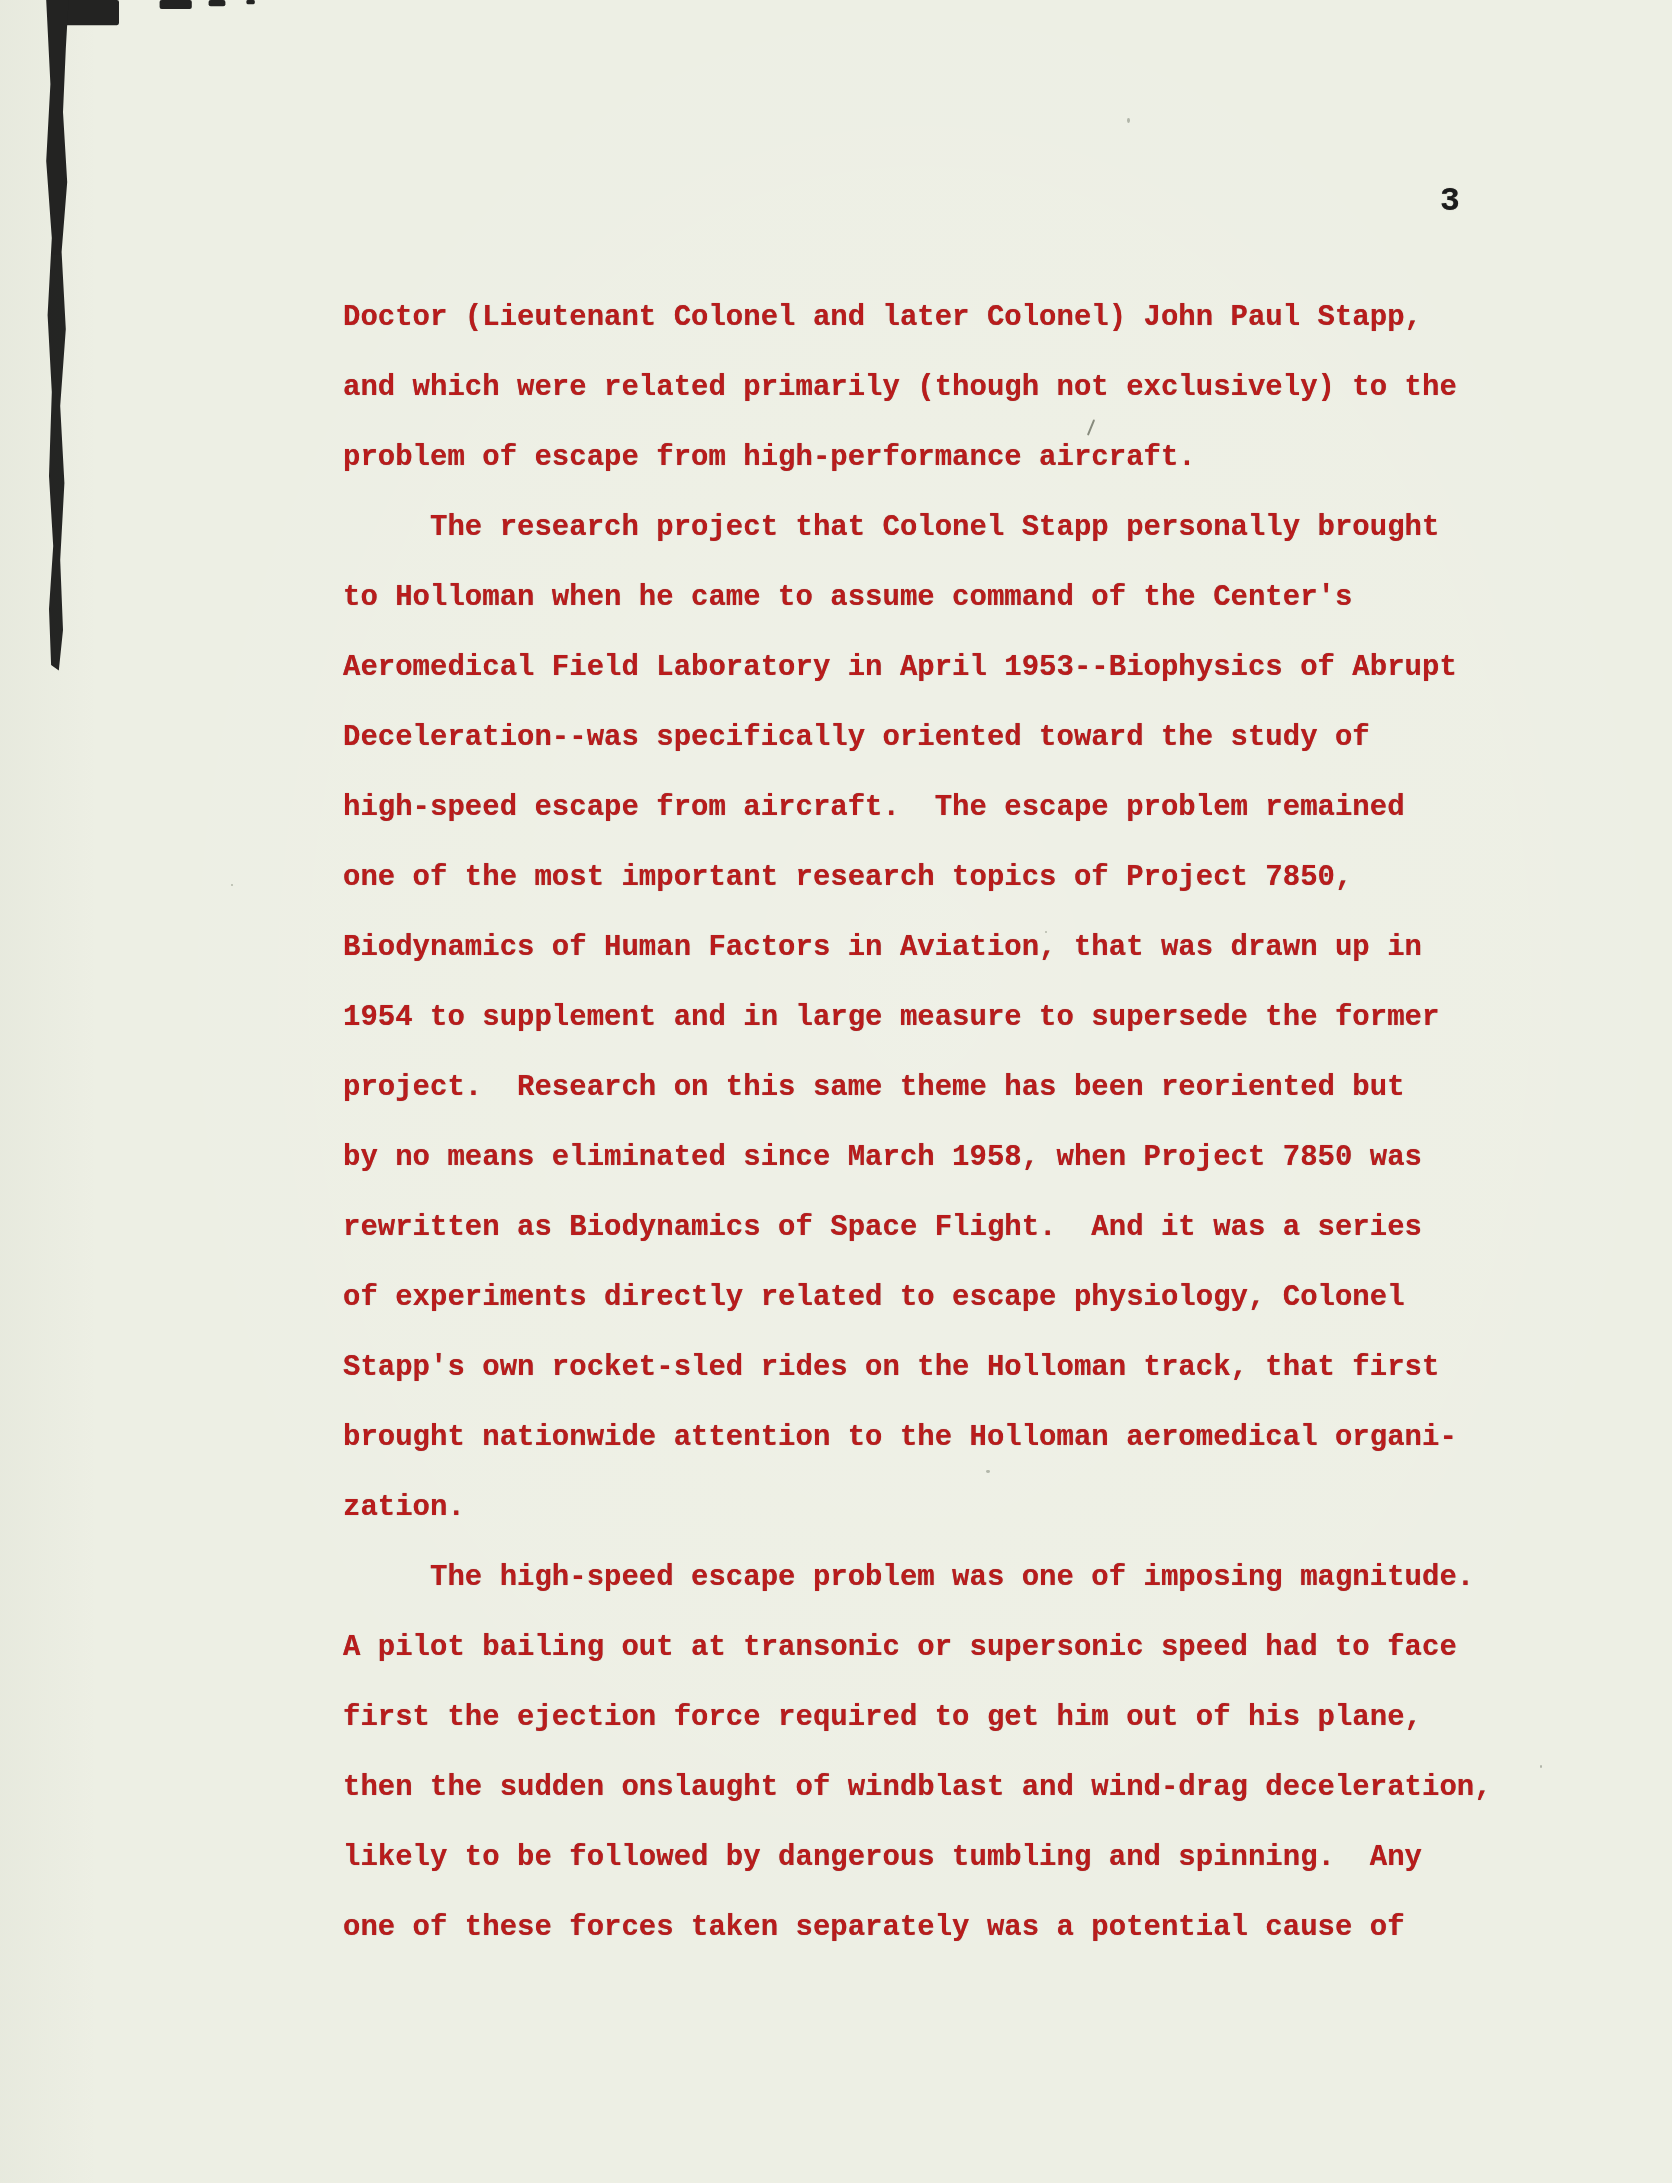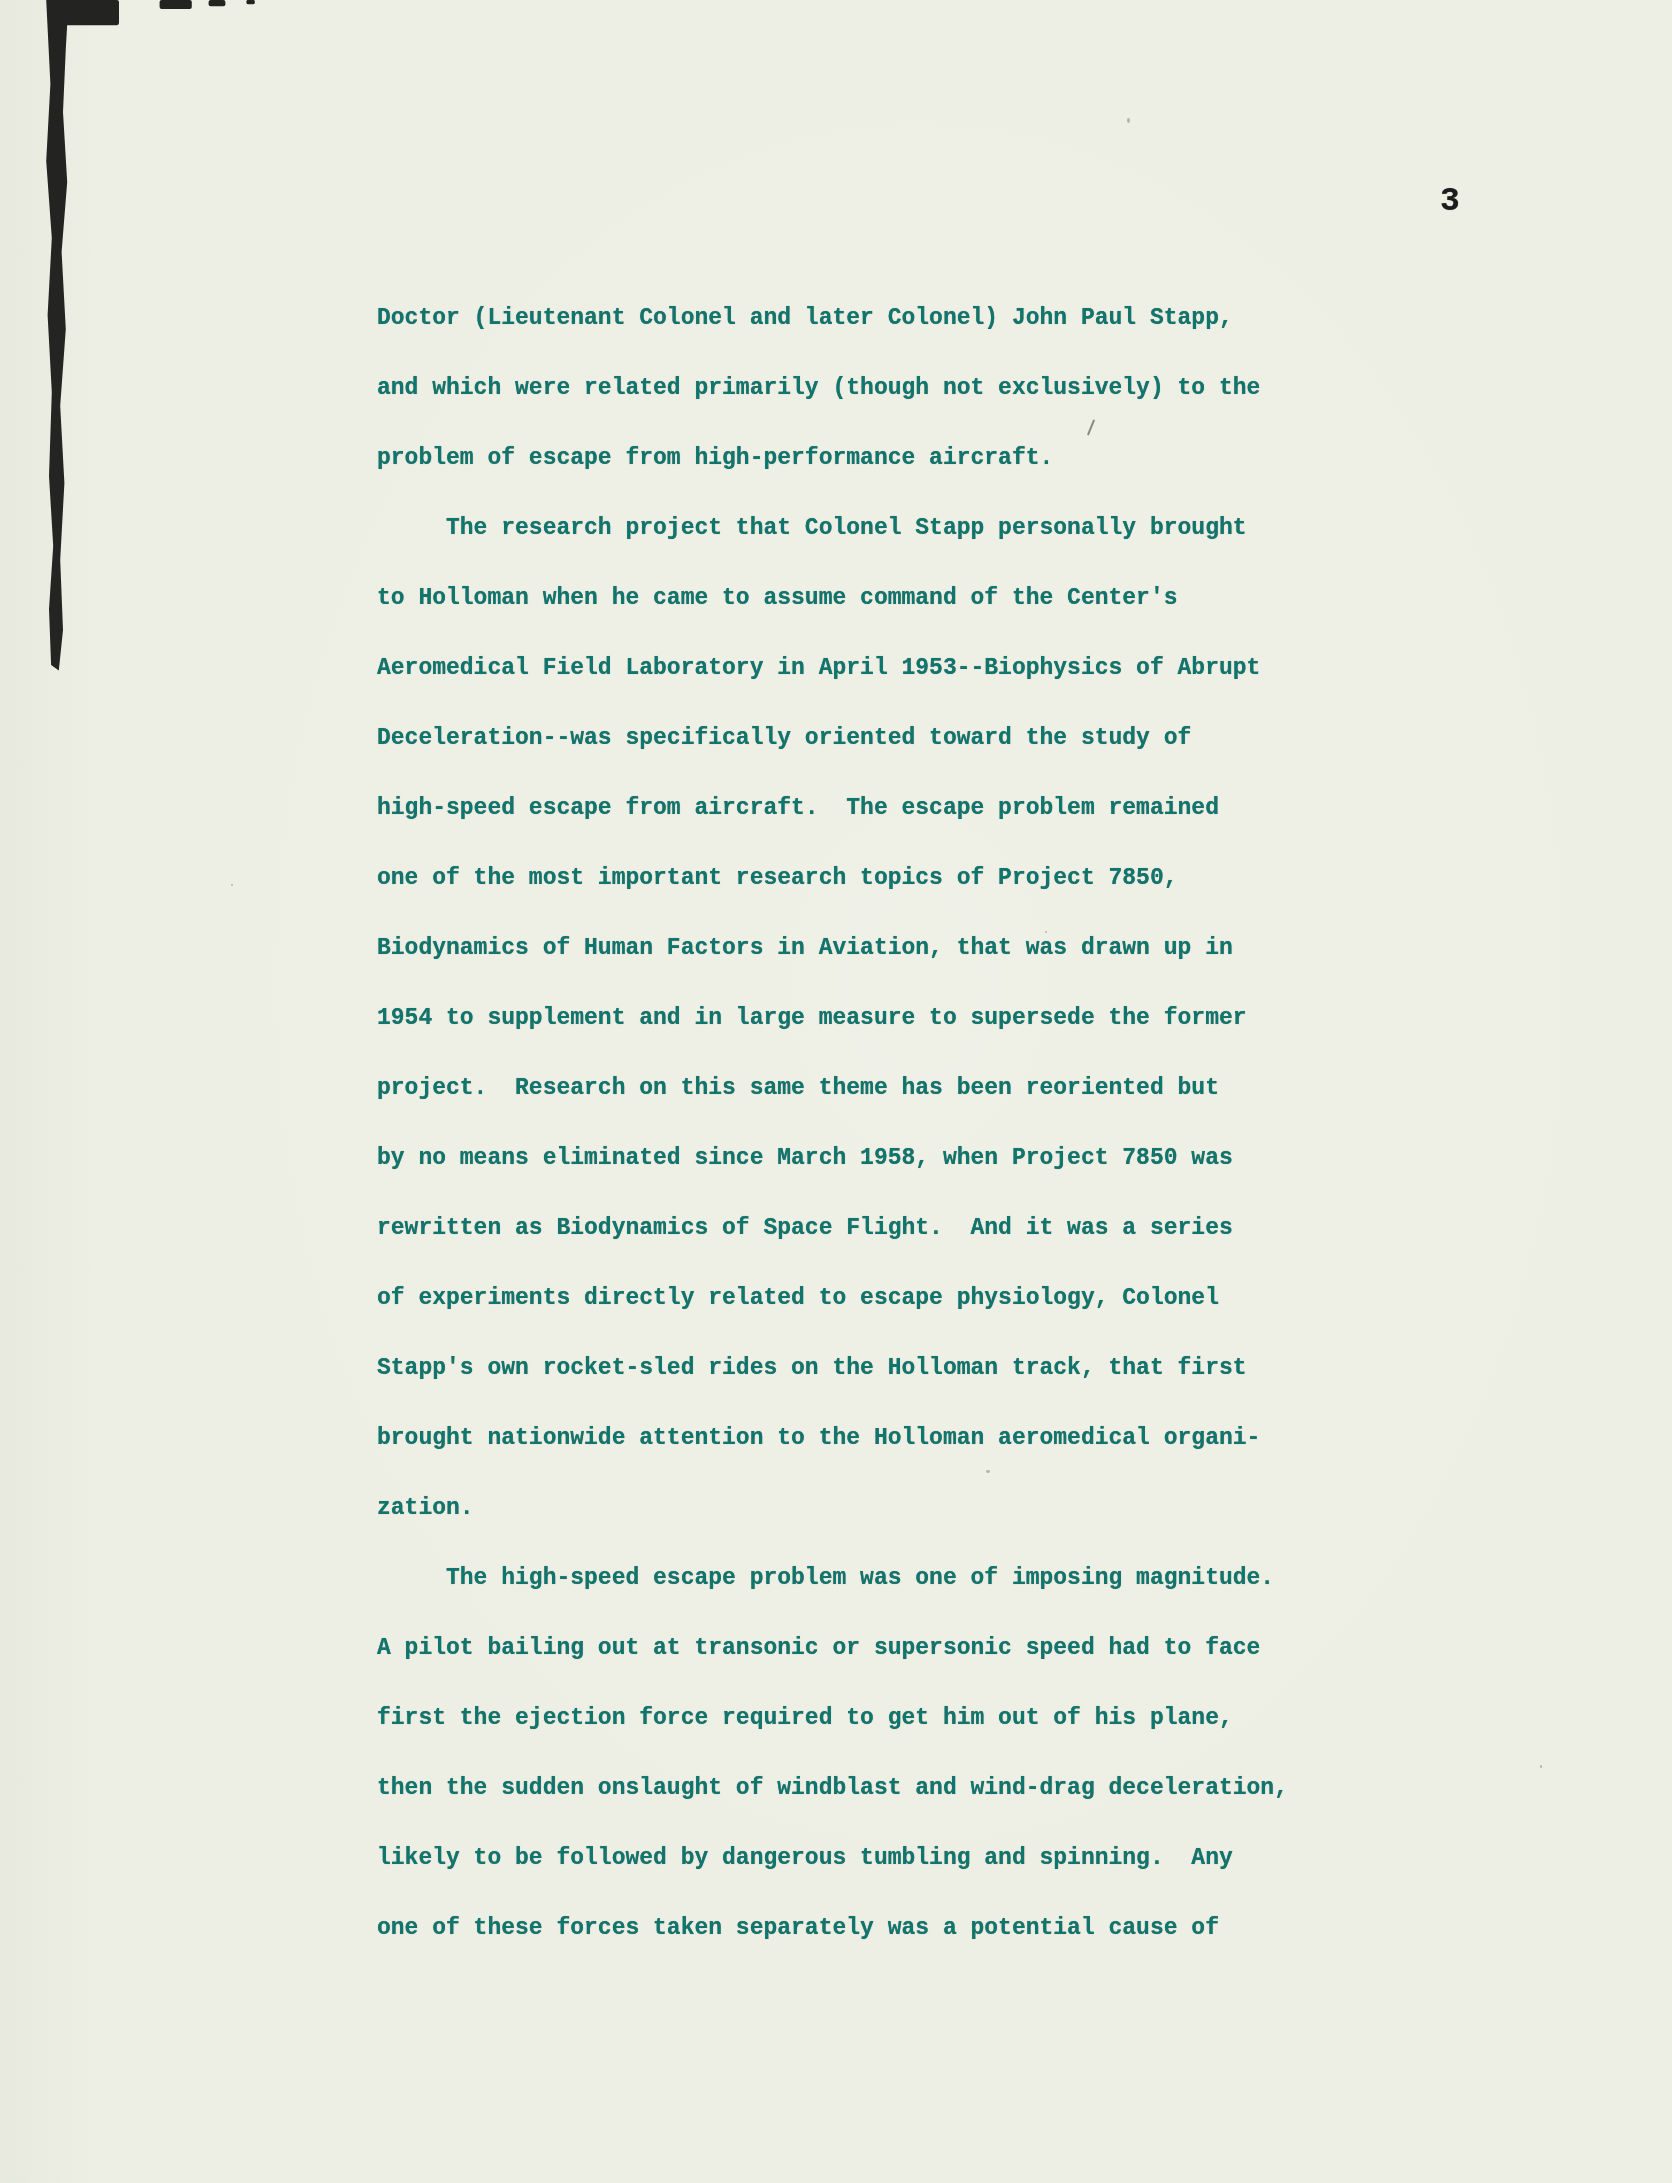--- a/index.html
+++ b/index.html
@@ -27,26 +27,26 @@
     position: absolute;
     left: 1440px;
     top: 183px;
     font-size: 33px;
     font-weight: 700;
     color: #1c1c1c;
     text-shadow: 0 0 0.7px rgba(25,25,25,0.6);
   }
   .body-text {
     position: absolute;
-    left: 377px;
+    left: 343px;
     top: 283px;
-    font-size: 23px;
+    font-size: 29px;
     line-height: 70px;
     font-weight: 700;
-    color: #0f766e;
+    color: #b91c1c;
     white-space: pre;
     text-shadow: 0 0 0.7px rgba(25,25,25,0.55);
   }
   .body-text .line {
     height: 70px;
   }
   .artifacts-svg {
     position: absolute;
     left: 0;
     top: 0;

